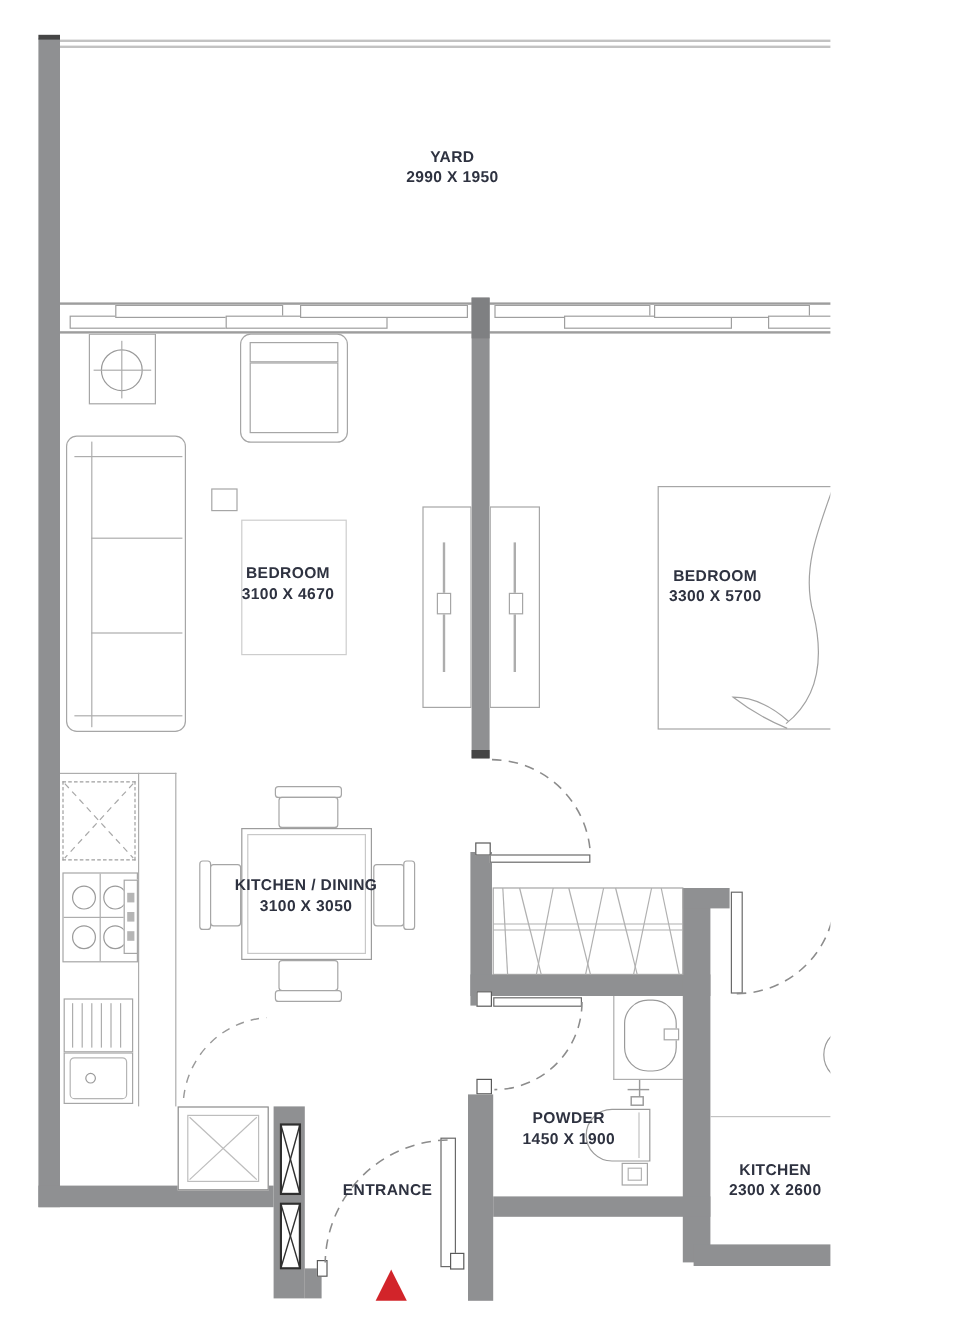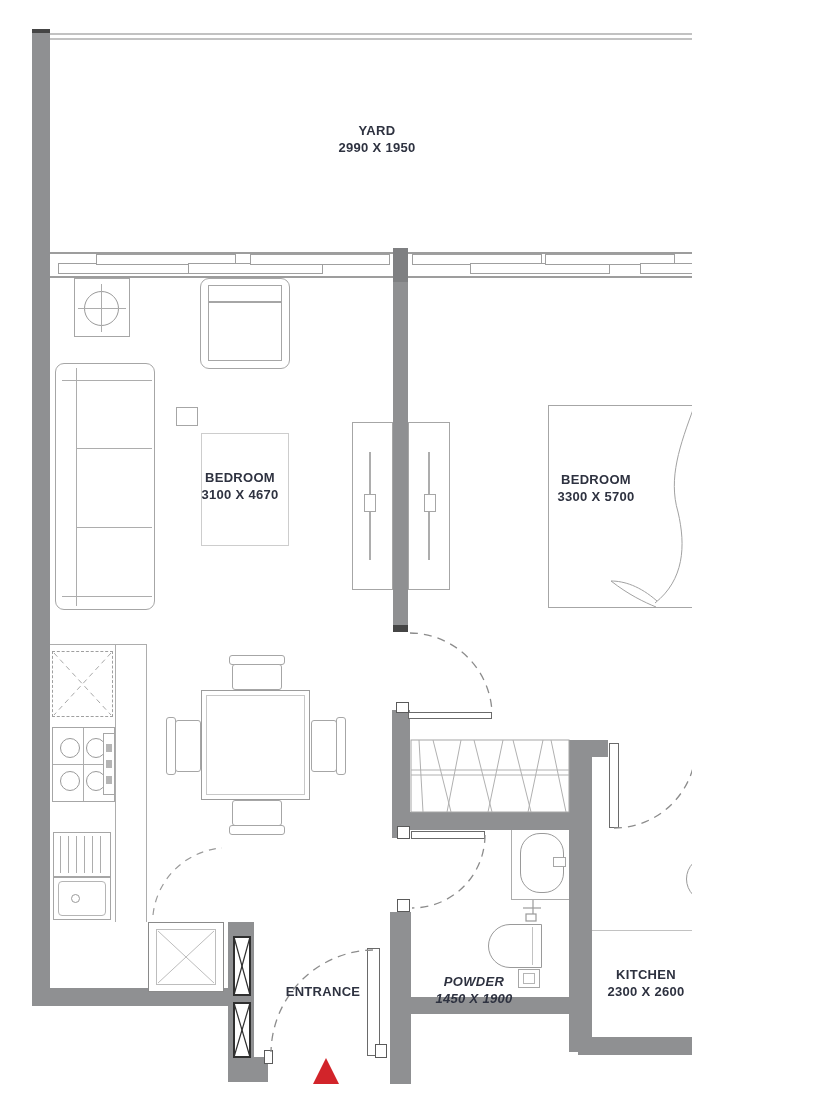--- a/index.html
+++ b/index.html
@@ -251,21 +251,25 @@
     <div class="dims">2990 X 1950</div>
   </div>
   <div class="label" style="left:240px;top:486px;">
     <div>BEDROOM</div>
     <div class="dims">3100 X 4670</div>
   </div>
   <div class="label" style="left:596px;top:488px;">
     <div>BEDROOM</div>
     <div class="dims">3300 X 5700</div>
   </div>
-  <div class="label" style="left:474px;top:990px;font-style:italic;">
+  <div class="label" style="left:255px;top:746px;">
+    <div>KITCHEN / DINING</div>
+    <div class="dims">3100 X 3050</div>
+  </div>
+  <div class="label" style="left:474px;top:940px;">
     <div>POWDER</div>
     <div class="dims">1450 X 1900</div>
   </div>
   <div class="label" style="left:646px;top:983px;">
     <div>KITCHEN</div>
     <div class="dims">2300 X 2600</div>
   </div>
   <div class="label" style="left:323px;top:991px;">
     <div>ENTRANCE</div>
   </div>

